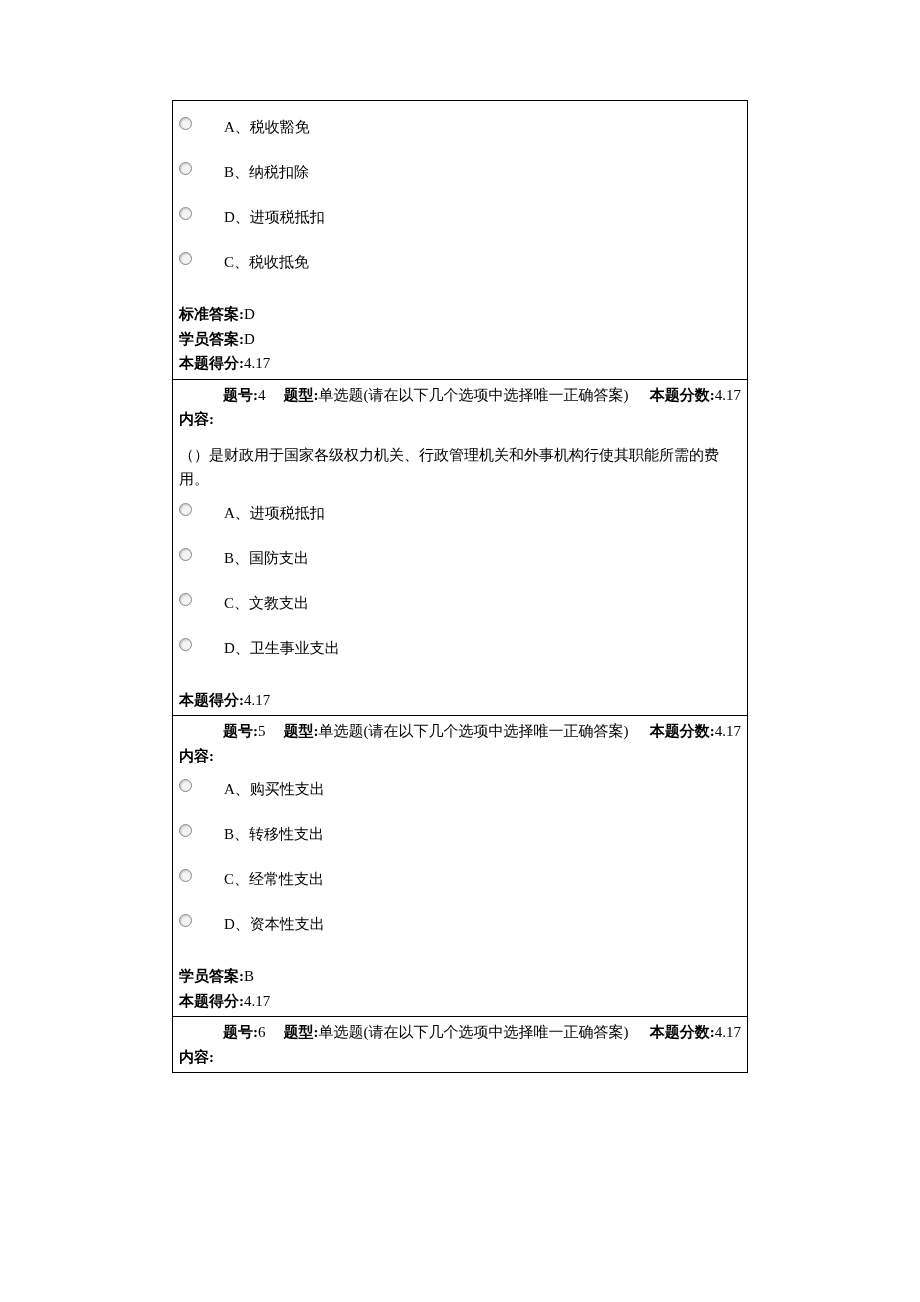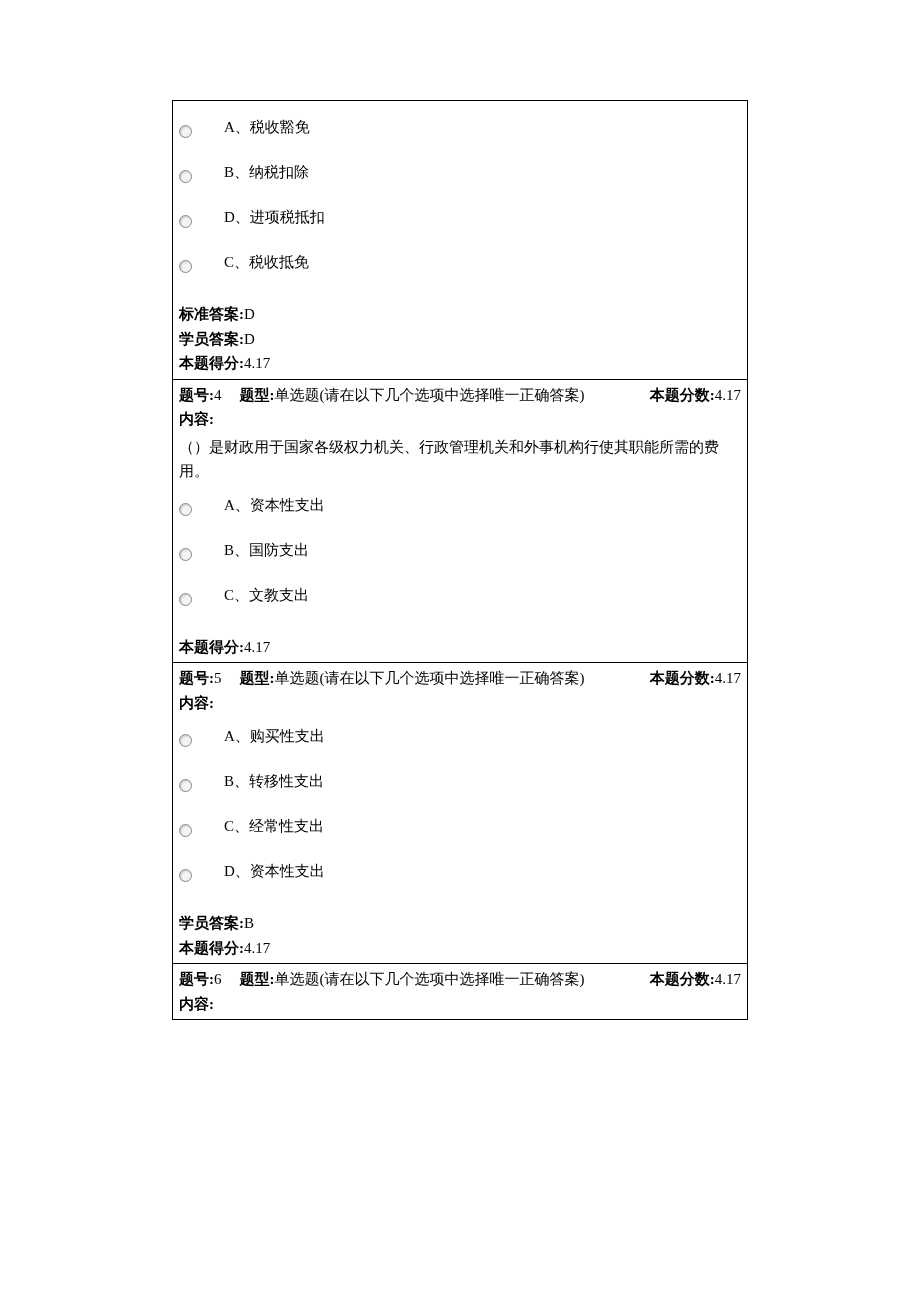--- a/index.html
+++ b/index.html
@@ -19,21 +19,21 @@
       width: 100%;
     }
     .question-block {
       padding: 4px 6px;
     }
     .question-block + .question-block {
       border-top: 1px solid #000;
     }
     .option-row {
       display: flex;
-      align-items: flex-end;
+      align-items: flex-start;
       padding: 12px 0;
     }
     .radio-icon {
       width: 13px;
       height: 13px;
       border: 1px solid #888;
       border-radius: 50%;
       background: #f4f4f4;
       box-shadow: inset 1px 1px 2px rgba(0,0,0,0.2);
       margin-right: 32px;
@@ -47,28 +47,29 @@
       margin-top: 2px;
     }
     .bold {
       font-weight: bold;
     }
     .header-row {
       display: flex;
       justify-content: space-between;
       align-items: baseline;
       line-height: 1.5;
+      margin-left: 44px;
     }
     .header-left {
       display: flex;
       gap: 18px;
     }
     .content-line {
       line-height: 1.6;
-      margin-top: 4px;
+      margin-top: 12px;
     }
   </style>
 </head>
 <body>
 
 <div class="container">
 
   <div class="question-block">
     <div class="option-row">
       <span class="radio-icon"></span>
@@ -104,29 +105,33 @@
         <span><span class="bold">题号:</span><span>4</span></span>
         <span><span class="bold">题型:</span><span>单选题(请在以下几个选项中选择唯一正确答案)</span></span>
       </span>
       <span><span class="bold">本题分数:</span><span>4.17</span></span>
     </div>
     <div class="answer-line bold">内容:</div>
     <div class="content-line">（）是财政用于国家各级权力机关、行政管理机关和外事机构行使其职能所需的费用。</div>
 
     <div class="option-row">
       <span class="radio-icon"></span>
-      <span class="option-text">A、资本性支出</span>
+      <span class="option-text">A、进项税抵扣</span>
     </div>
     <div class="option-row">
       <span class="radio-icon"></span>
       <span class="option-text">B、国防支出</span>
     </div>
     <div class="option-row">
       <span class="radio-icon"></span>
       <span class="option-text">C、文教支出</span>
+    </div>
+    <div class="option-row">
+      <span class="radio-icon"></span>
+      <span class="option-text">D、卫生事业支出</span>
     </div>
     <div style="height:16px"></div>
     <div class="answer-line">
       <span class="bold">本题得分:</span><span>4.17</span>
     </div>
   </div>
 
   <div class="question-block">
     <div class="header-row">
       <span class="header-left">

